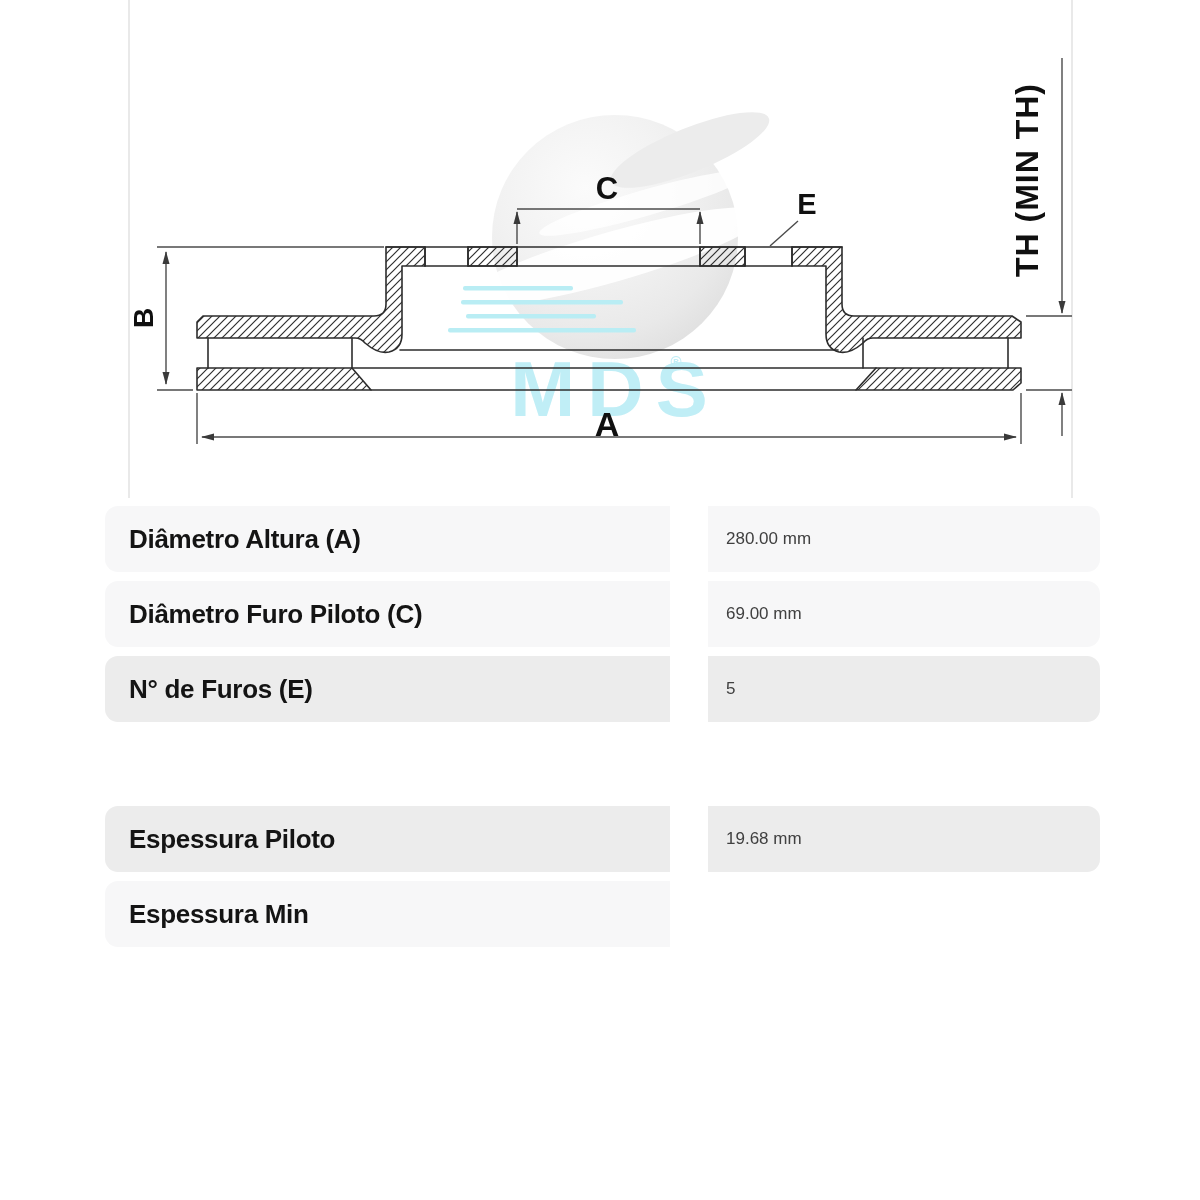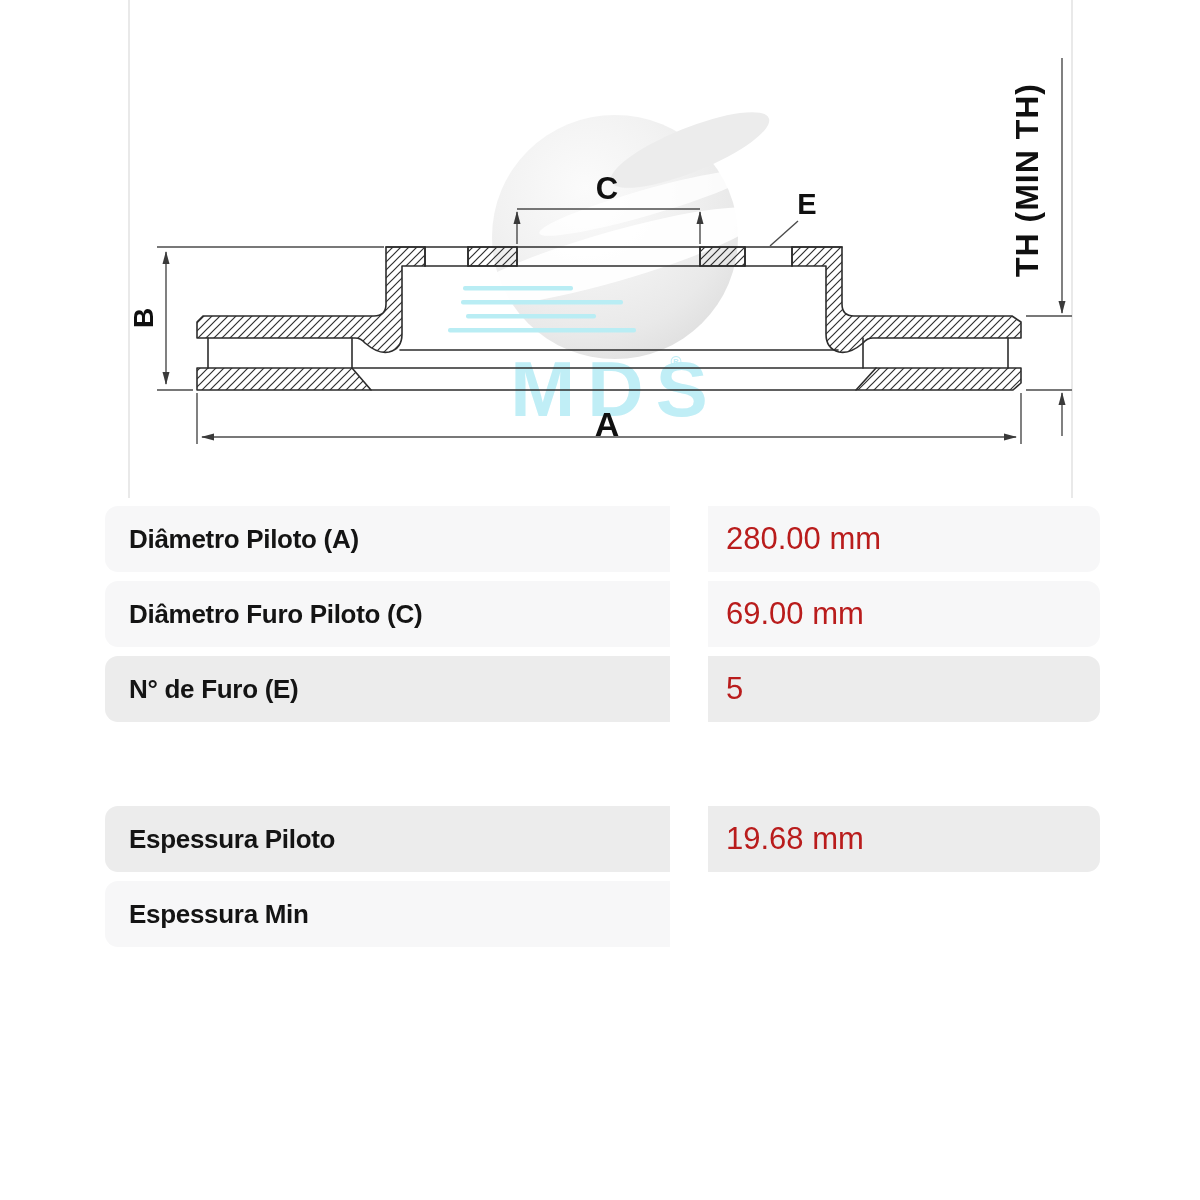--- a/index.html
+++ b/index.html
@@ -34,23 +34,23 @@
     border-radius:13px 0 0 13px;
     padding-left:24px;
     font-size:26px;
     font-weight:700;
     letter-spacing:-0.3px;
     color:#141414;
   }
   .cell.value{
     border-radius:0 13px 13px 0;
     padding-left:18px;
-    font-size:31px;
+    font-size:17px;
     font-weight:400;
-    color:#b91c1c;
+    color:#404040;
   }
   .spec-row.odd .cell{ background:#f7f7f8; }
   .spec-row.even .cell{ background:#ececec; }
 
   
   text.dim-label{
     font-family:"Liberation Sans", sans-serif;
     font-weight:bold;
     fill:#101010;
   }
@@ -158,32 +158,32 @@
       <text class="dim-label" x="607" y="199" text-anchor="middle" font-size="31">C</text>
       <text class="dim-label" x="807" y="214" text-anchor="middle" font-size="29">E</text>
       <text class="dim-label" x="607" y="436" text-anchor="middle" font-size="34">A</text>
       <text class="dim-label" transform="translate(1038,180) rotate(-90)" text-anchor="middle" font-size="32" letter-spacing="1">TH (MIN TH)</text>
     </svg>
   </div>
 
   <div class="spec-table">
 
     <div class="spec-row odd">
-      <div class="cell label">Diâmetro Piloto (A)</div>
+      <div class="cell label">Diâmetro Altura (A)</div>
       <div class="cell value">280.00 mm</div>
     </div>
 
 
     <div class="spec-row odd">
       <div class="cell label">Diâmetro Furo Piloto (C)</div>
       <div class="cell value">69.00 mm</div>
     </div>
 
     <div class="spec-row even">
-      <div class="cell label">N° de Furo (E)</div>
+      <div class="cell label">N° de Furos (E)</div>
       <div class="cell value">5</div>
     </div>
 
     <div class="spec-row odd">
     </div>
 
     <div class="spec-row even">
       <div class="cell label">Espessura Piloto</div>
       <div class="cell value">19.68 mm</div>
     </div>

